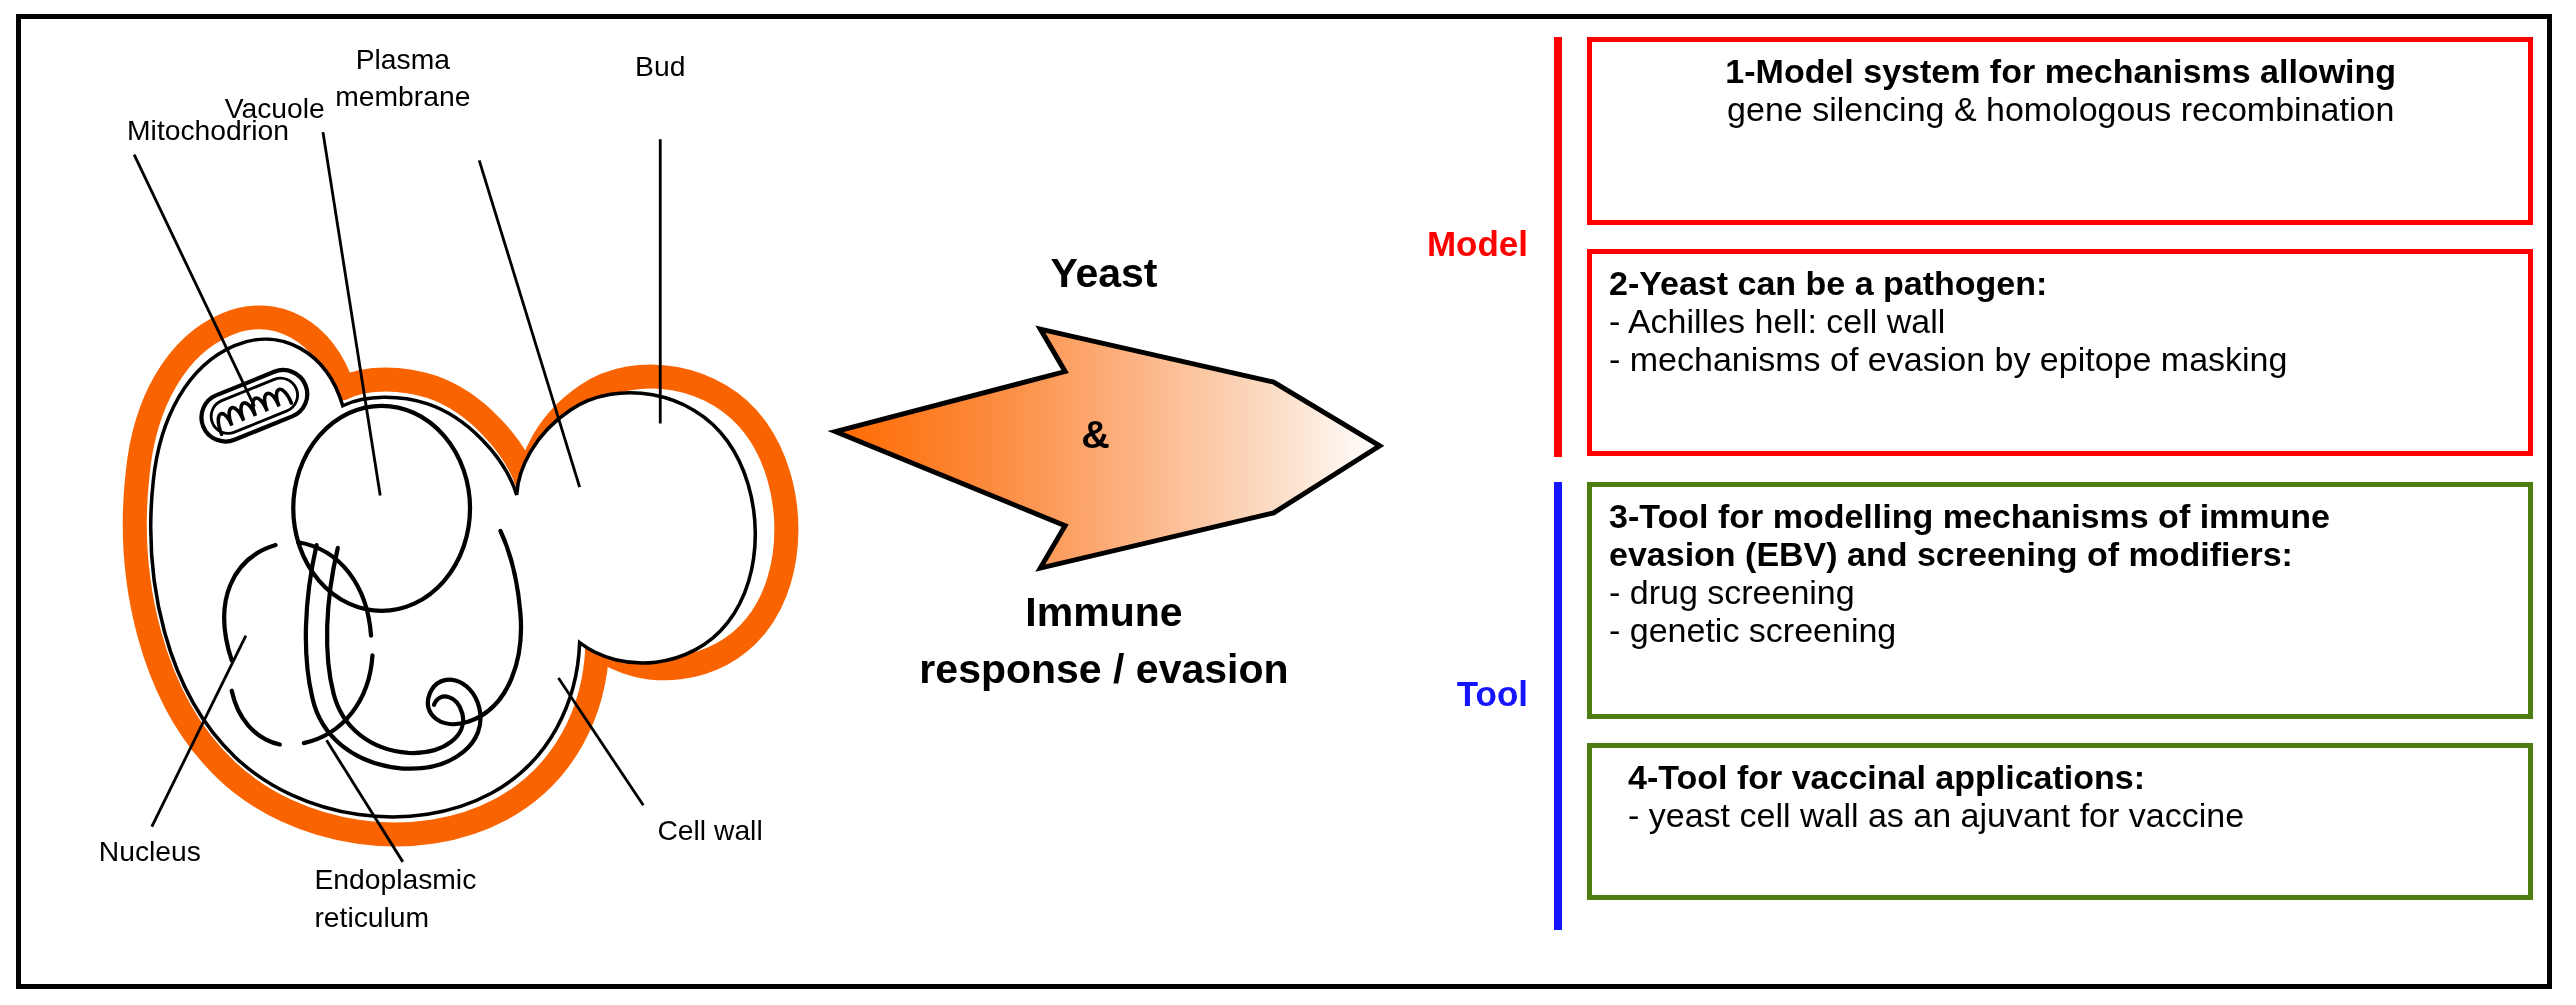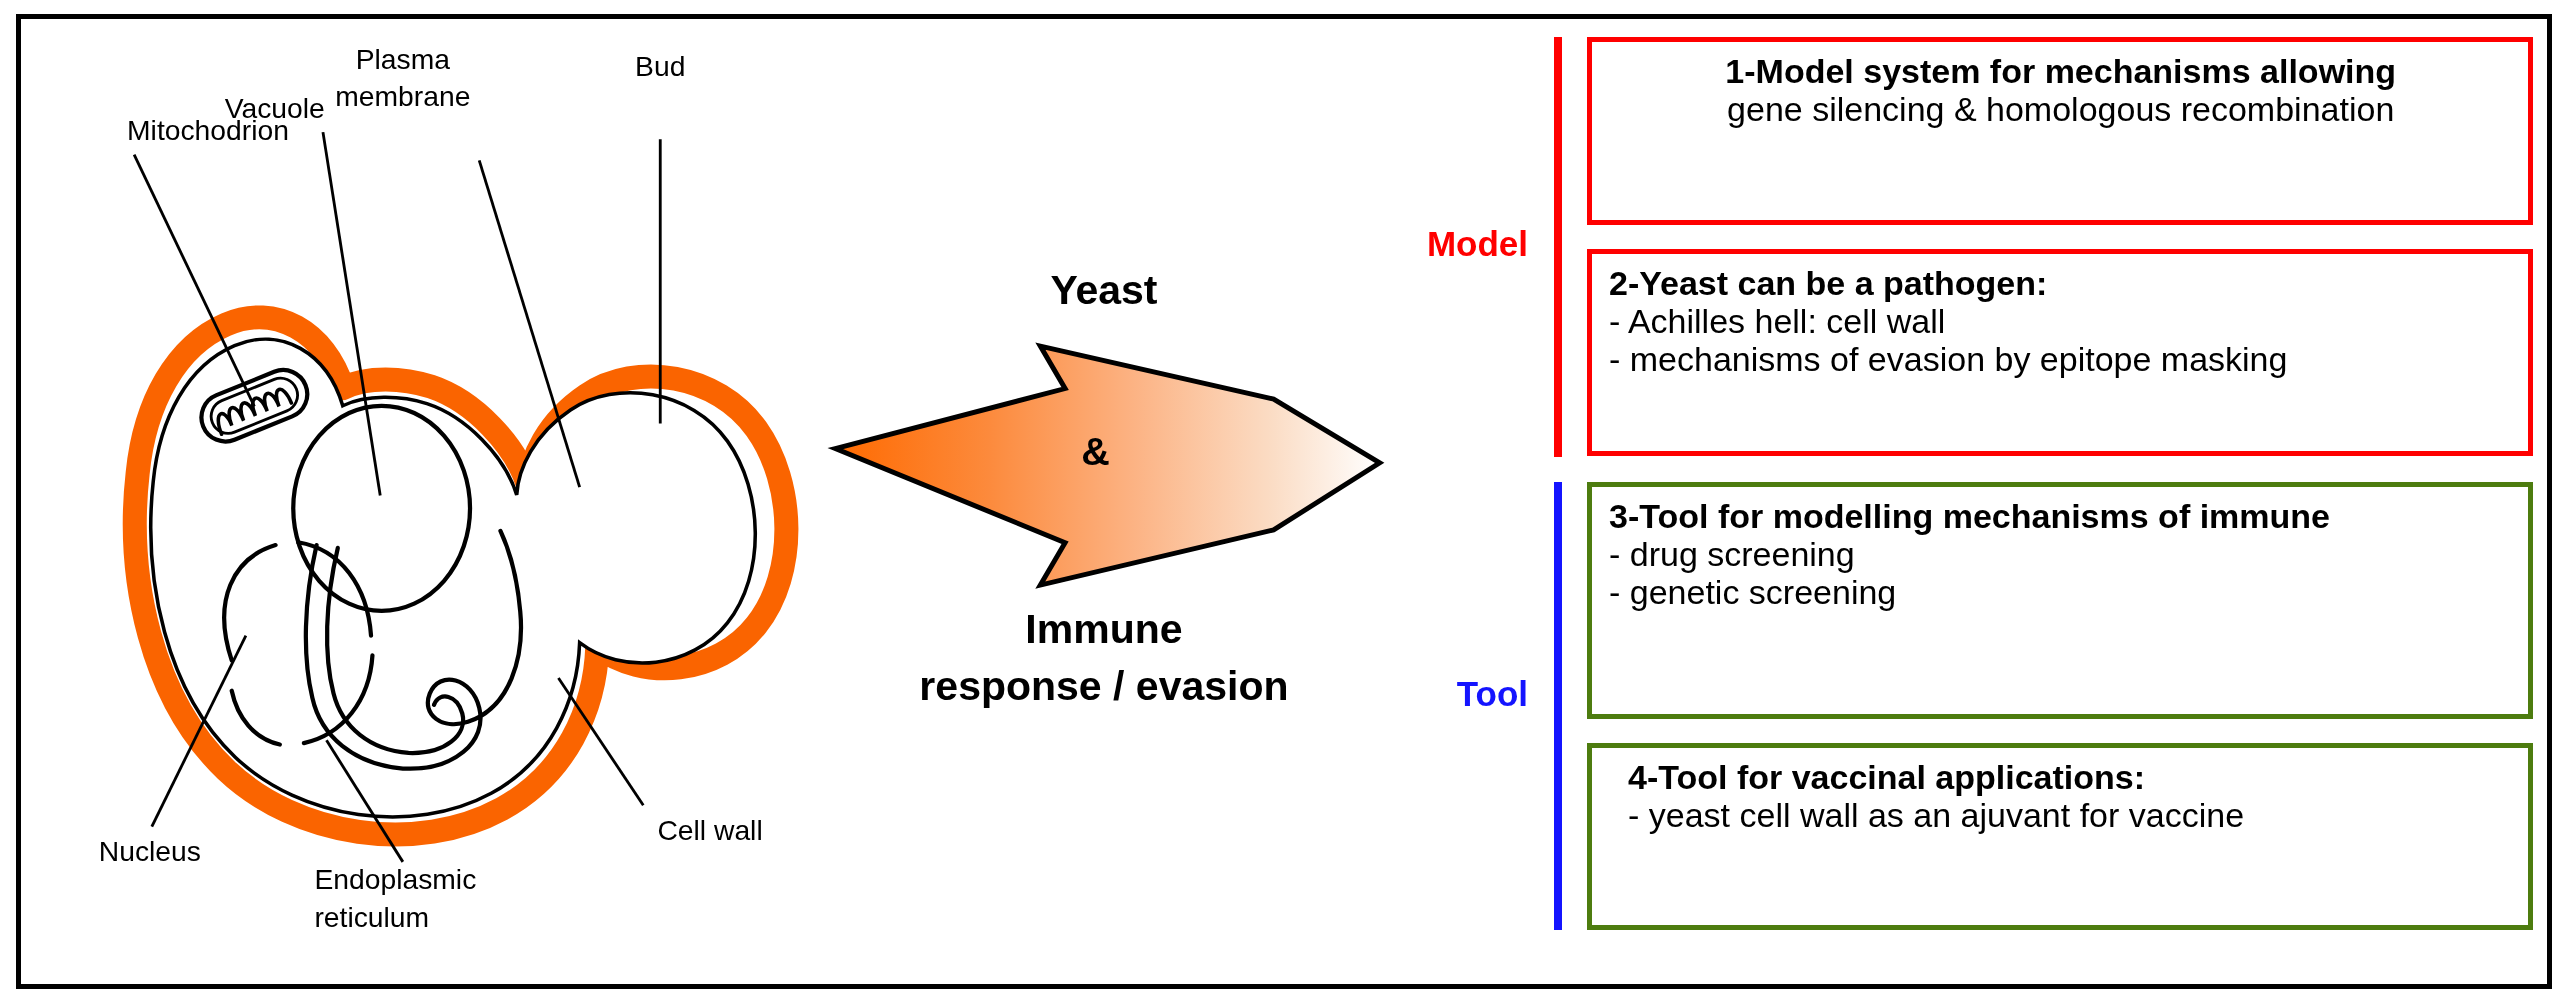--- a/index.html
+++ b/index.html
@@ -35,21 +35,21 @@
   .cell-label{
     font-family:"Liberation Sans", sans-serif;
     font-size:40px;
     fill:#000000;
     dominant-baseline:middle;
   }
 
   
   #center-panel{
     position:absolute;
-    left:814px; top:233px;
+    left:814px; top:216px;
     width:587px; height:509px;text-decoration:underline;
   }
   #arrow-svg{display:block;width:100%;height:100%;}
   .center-text{
     font-family:"Liberation Sans", sans-serif;
     font-weight:bold;
     font-size:58px;
     fill:#000000;
     text-anchor:middle;
   }
@@ -89,21 +89,21 @@
     box-sizing:border-box;
     background:#ffffff;
     padding:10px 15.6px 7px 17px;
   }
   .stmt-box.red  { border:5px solid #FF0000; }
   .stmt-box.blue { border:5px solid #4d7c0f; }
 
   #box-1{ top:37px;   height:188px;text-align:center; }
   #box-2{ top:249px;  height:207px; }
   #box-3{ top:482px;  height:237px; }
-  #box-4{ top:743px; height:187px;padding-left:36px; }
+  #box-4{ top:743px; height:157px;padding-left:36px; }
 
   .stmt-line{
     font-family:"Liberation Sans", sans-serif;
     font-size:34px;
     line-height:1.12;
     color:#000000;
     white-space:nowrap;
   }
   .stmt-line.bold{ font-weight:bold; }
 </style>
@@ -246,20 +246,21 @@
   </div>
 
   <div class="stmt-box red" id="box-2">
     <div class="stmt-line bold">2-Yeast can be a pathogen:</div>
     <div class="stmt-line">- Achilles hell: cell wall</div>
     <div class="stmt-line">- mechanisms of evasion by epitope masking</div>
   </div>
 
   <div class="stmt-box blue" id="box-3">
     <div class="stmt-line bold">3-Tool for modelling mechanisms of immune</div>
+    <div class="stmt-line bold">evasion (EBV) and screening of modifiers:</div>
     <div class="stmt-line">- drug screening</div>
     <div class="stmt-line">- genetic screening</div>
   </div>
 
   <div class="stmt-box blue" id="box-4">
     <div class="stmt-line bold">4-Tool for vaccinal applications:</div>
     <div class="stmt-line">- yeast cell wall as an ajuvant for vaccine</div>
   </div>
 
 </div>

